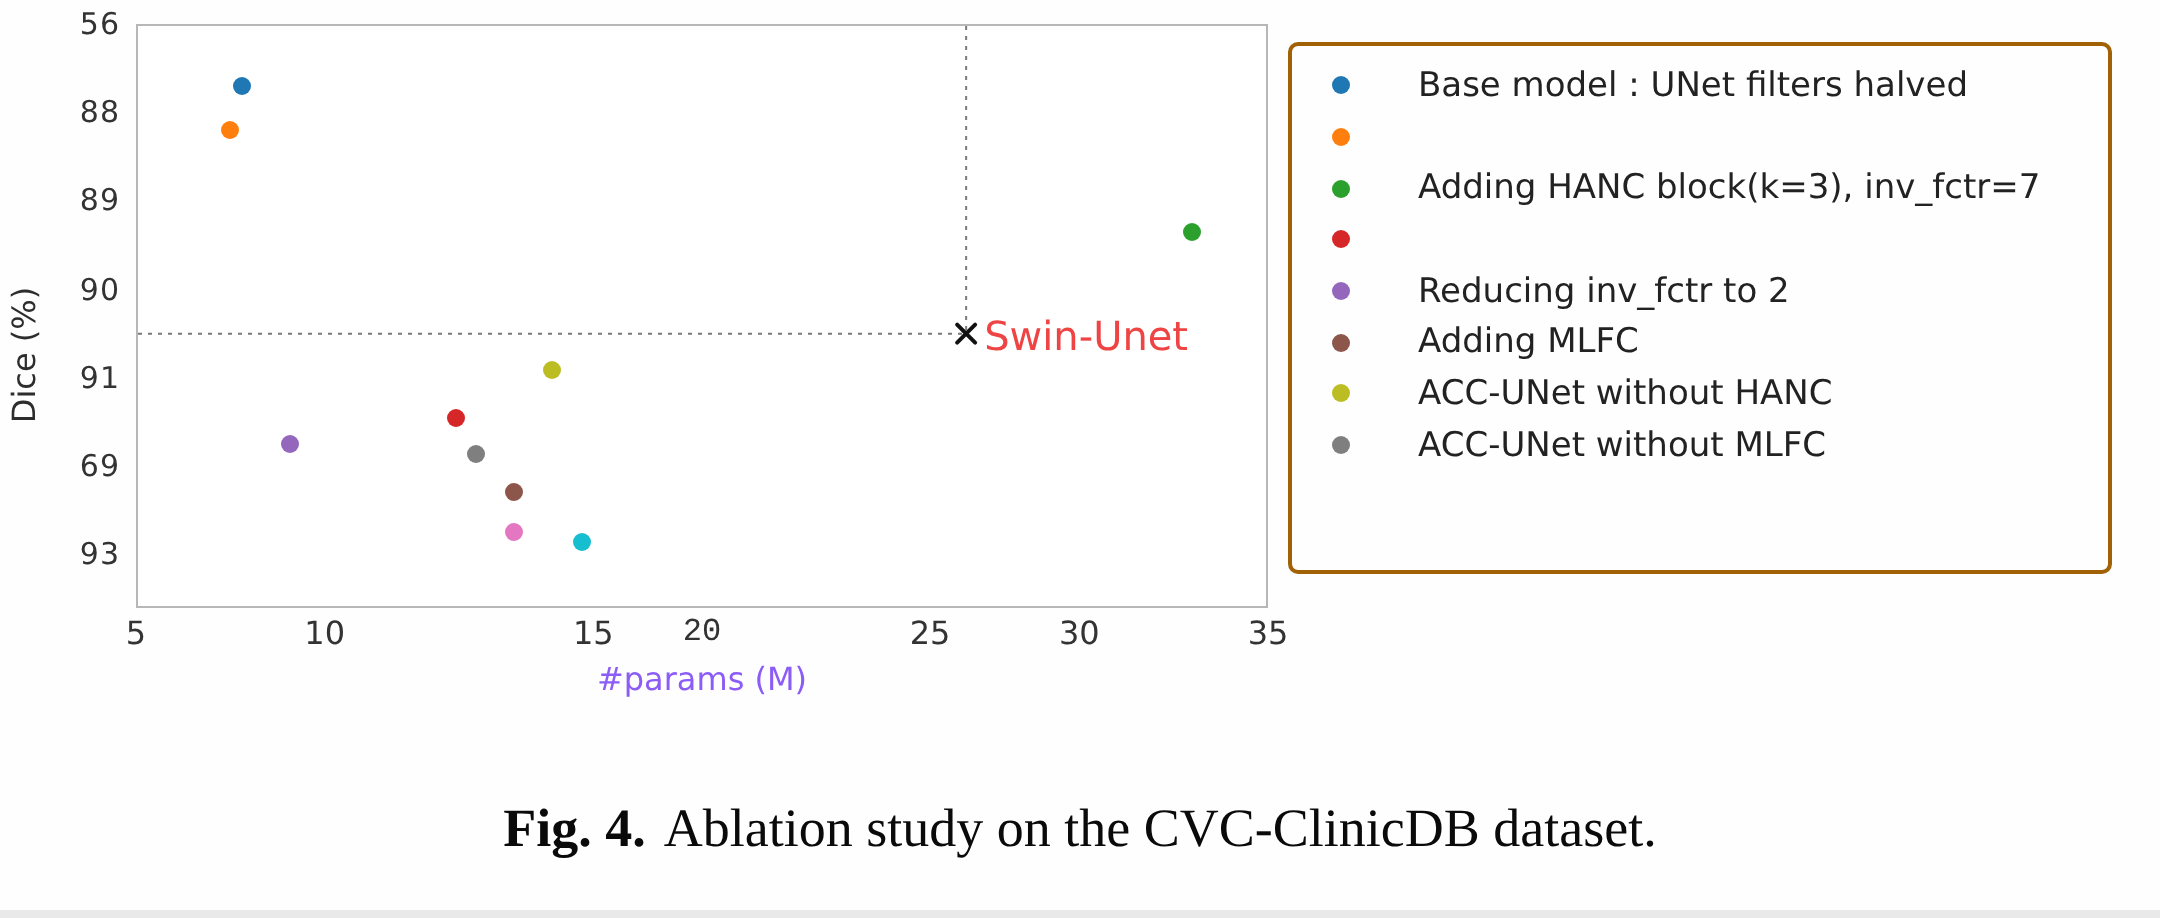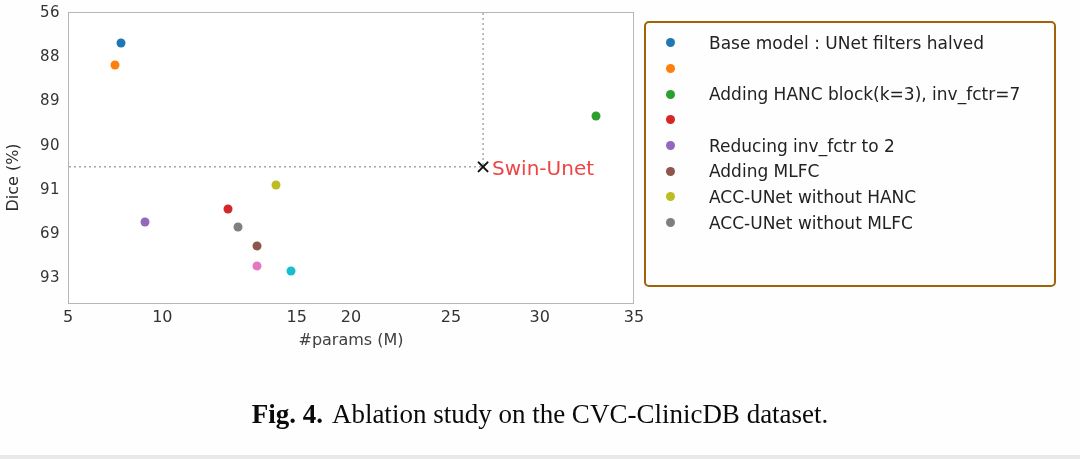--- a/index.html
+++ b/index.html
@@ -21,21 +21,21 @@
   .xtick{
     position:absolute;transform:translateX(-50%);
     font-size:16px;color:#333;top:307px;
   }
   .ylabel{
     position:absolute;left:-58px;top:168px;width:140px;text-align:center;
     transform:rotate(-90deg);font-size:16px;color:#2d2d2d;
   }
   .xlabel{
     position:absolute;left:351px;top:330px;transform:translateX(-50%);
-    font-size:16px;color:#404040;
+    font-size:16px;color:#8b5cf6;
   }
   .swin-label{
     position:absolute;font-size:20px;color:#ef4444;transform:translateY(-50%);
   }
   .legend{
     position:absolute;left:644px;top:21px;width:412px;height:266px;
     border:2px solid #a16207;border-radius:5px;background:#fefefe;
     box-sizing:border-box;padding:7px 0 0 14px;
   }
   .legend-row{display:flex;align-items:center;height:25.7px;}
@@ -100,22 +100,22 @@
   <div class="ytick" style="left: 20px; top: 12px;">56</div>
       <div class="ytick" style="left: 20px; top: 56.2424px;">88</div>
       <div class="ytick" style="left: 20px; top: 100.485px;">89</div>
       <div class="ytick" style="left: 20px; top: 144.727px;">90</div>
       <div class="ytick" style="left: 20px; top: 188.97px;">91</div>
       <div class="ytick" style="left: 20px; top: 233.212px;">69</div>
       <div class="ytick" style="left: 20px; top: 277.455px;">93</div>
       <div class="xtick" style="left: 68px;">5</div>
       <div class="xtick" style="left: 162.333px;">10</div>
       <div class="xtick" style="left: 256.667px; margin-left: 40px;">15</div>
-      <div class="xtick" style="left: 351px;">20</div>
-      <div class="xtick" style="left: 451px;">25</div>
+      <div class="xtick" style="left: 351px; font-family: Liberation Mono, monospace;">20</div>
+      <div class="xtick" style="left: 465px;">25</div>
       <div class="xtick" style="left: 539.667px;">30</div>
       <div class="xtick" style="left: 634px;">35</div>
       <div class="dot" style="left: 120.827px; top: 42.9697px; background: rgb(31, 119, 180);"></div>
       <div class="dot" style="left: 115.167px; top: 65.0909px; background: rgb(255, 127, 14);"></div>
       <div class="dot" style="left: 596.267px; top: 115.97px; background: rgb(44, 160, 44);"></div>
       <div class="dot" style="left: 228.367px; top: 208.879px; background: rgb(214, 39, 40);"></div>
       <div class="dot" style="left: 145.353px; top: 222.152px; background: rgb(148, 103, 189);"></div>
       <div class="dot" style="left: 256.667px; top: 246.485px; background: rgb(140, 86, 75);"></div>
       <div class="dot" style="left: 256.667px; top: 266.394px; background: rgb(227, 119, 194);"></div>
       <div class="dot" style="left: 237.8px; top: 226.576px; background: rgb(127, 127, 127);"></div>

